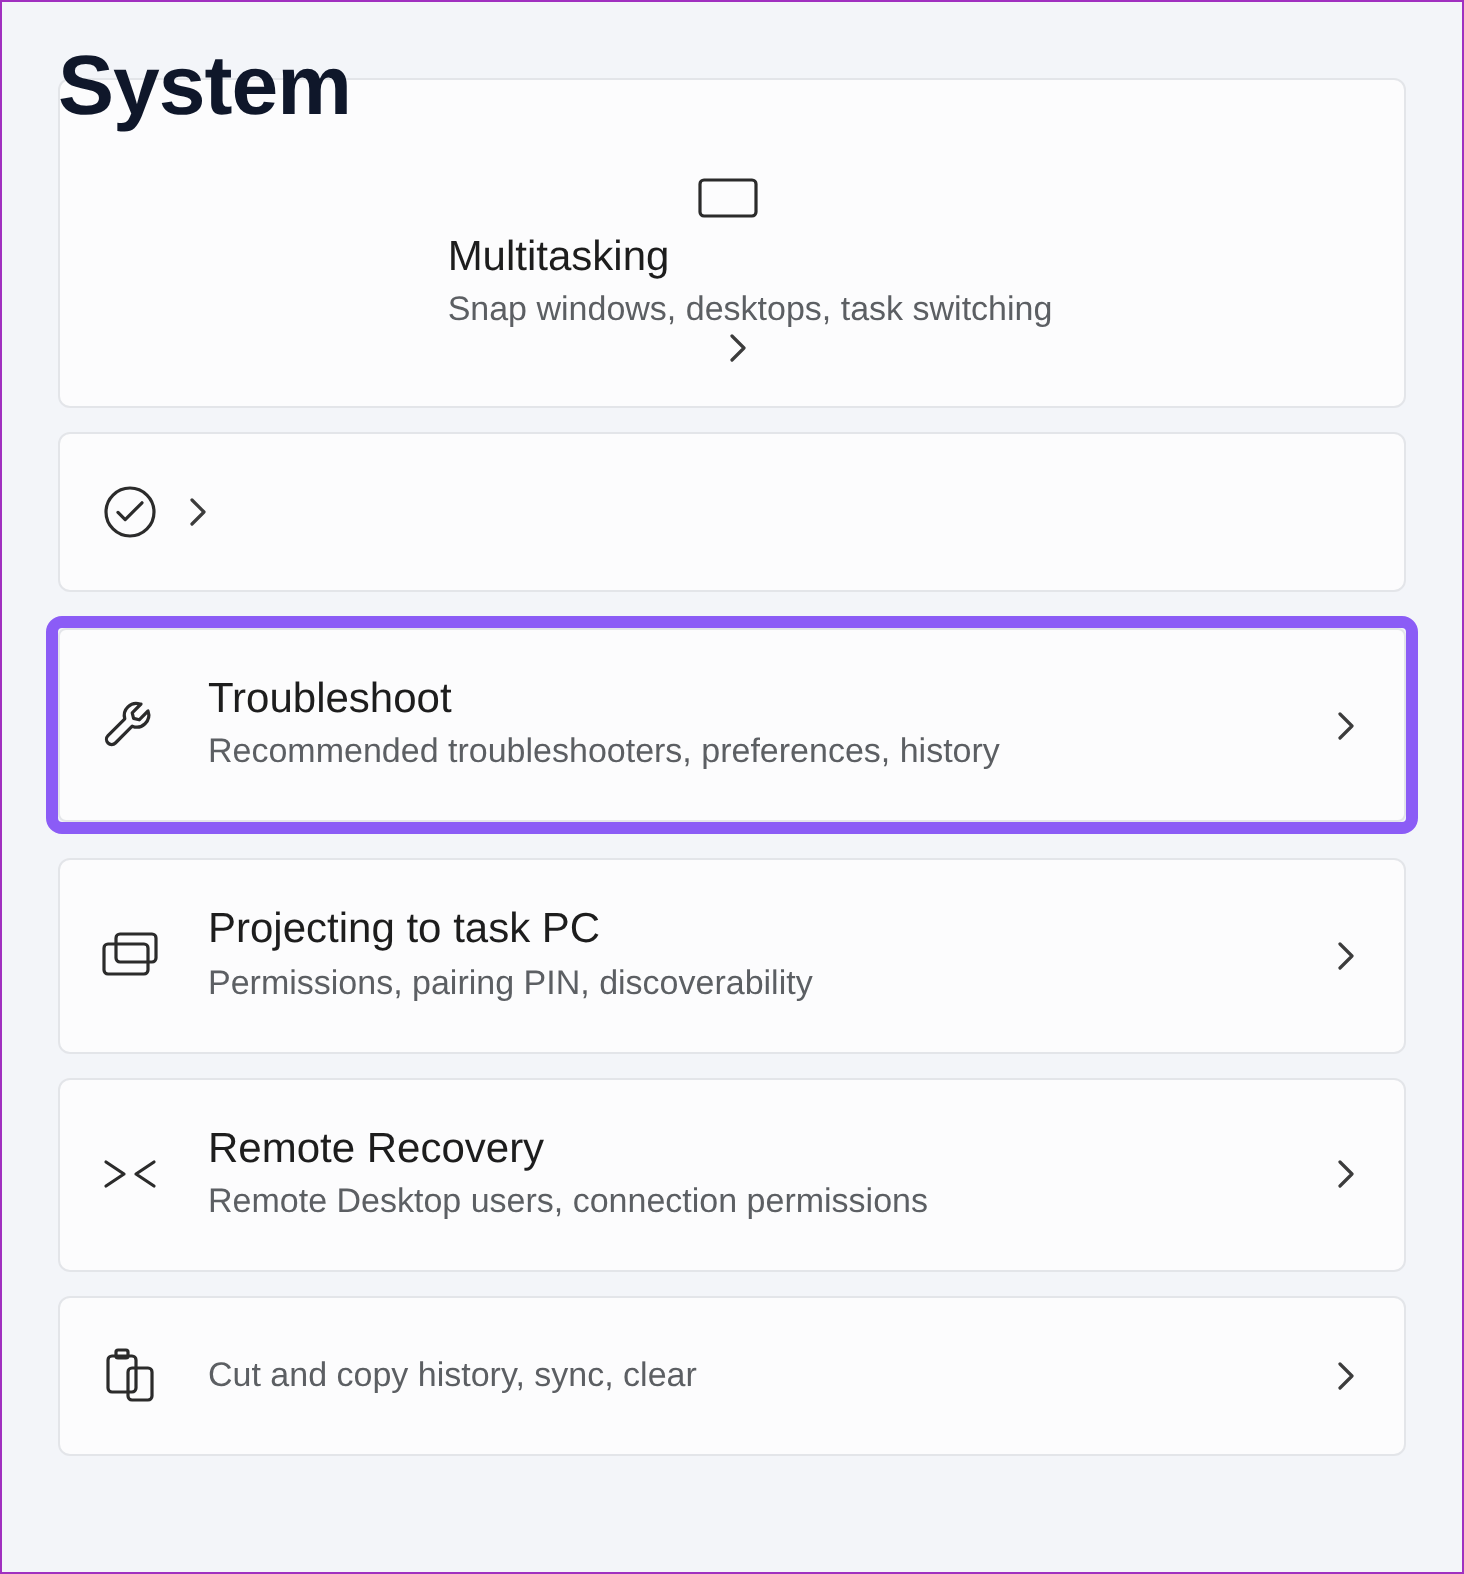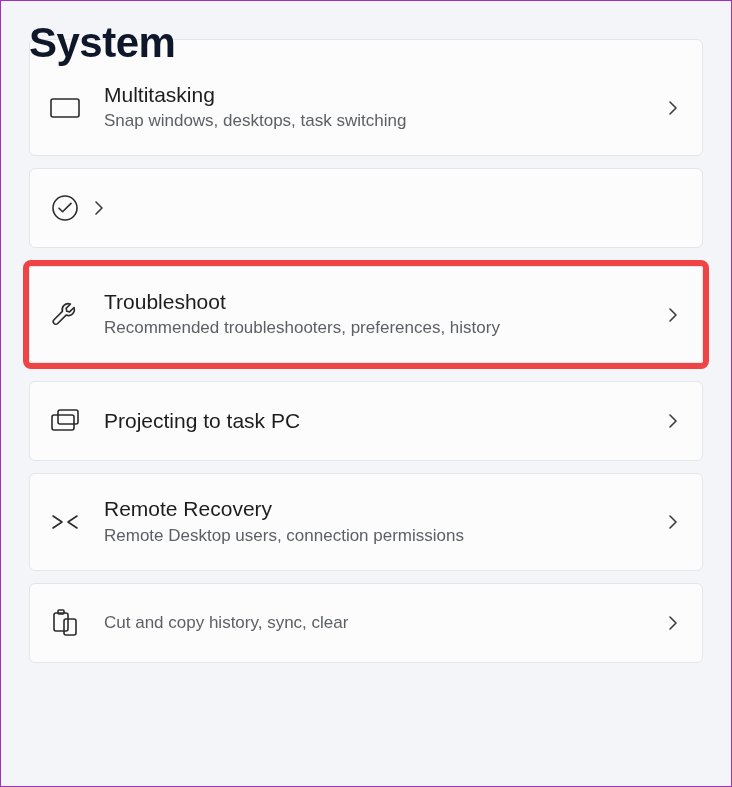--- a/index.html
+++ b/index.html
@@ -28,20 +28,21 @@
     border-radius: 6px;
     padding: 22px 22px 22px 18px;
     display: flex;
     align-items: center;
     margin-bottom: 12px;
     cursor: pointer;
   }
   .card.partial-top {
     margin-top: -42px;
     padding-top: 42px;
+    flex-direction: column;
   }
   .partial-bottom {
     margin-bottom: 0;
   }
   .card-icon {
     width: 34px;
     height: 34px;
     flex: 0 0 34px;
     display: flex;
     align-items: center;
@@ -67,21 +68,21 @@
   }
   .chevron {
     flex: 0 0 auto;
     color: #3c3c3c;
     display: flex;
     align-items: center;
     justify-content: center;
     padding-left: 10px;
   }
   .highlight-wrap {
-    border: 6px solid #ef4444;
+    border: 6px solid #8b5cf6;
     border-radius: 8px;
     margin: 0 -6px 12px -6px;
     padding: 0;
   }
   .highlight-wrap .card {
     margin-bottom: 0;
     border-radius: 4px;
   }
 </style>
 </head>
@@ -144,20 +145,21 @@
 
   <div class="card">
     <span class="card-icon">
       <svg width="32" height="28" viewBox="0 0 32 28" fill="none" stroke="currentColor" stroke-width="1.6" stroke-linecap="round" stroke-linejoin="round">
         <rect x="3" y="8" width="22" height="15" rx="2"></rect>
         <rect x="9" y="3" width="20" height="14" rx="2"></rect>
       </svg>
     </span>
     <div class="card-body">
       <div class="card-title">Projecting to task PC</div>
+      <div class="card-sub">Permissions, pairing PIN, discoverability</div>
     </div>
     <span class="chevron">
       <svg width="14" height="14" viewBox="0 0 14 14" fill="none" stroke="currentColor" stroke-width="1.6" stroke-linecap="round" stroke-linejoin="round">
           <path d="M4 1l6 6-6 6"></path>
         </svg>
     </span>
   </div>
 
   <div class="card">
     <span class="card-icon">

